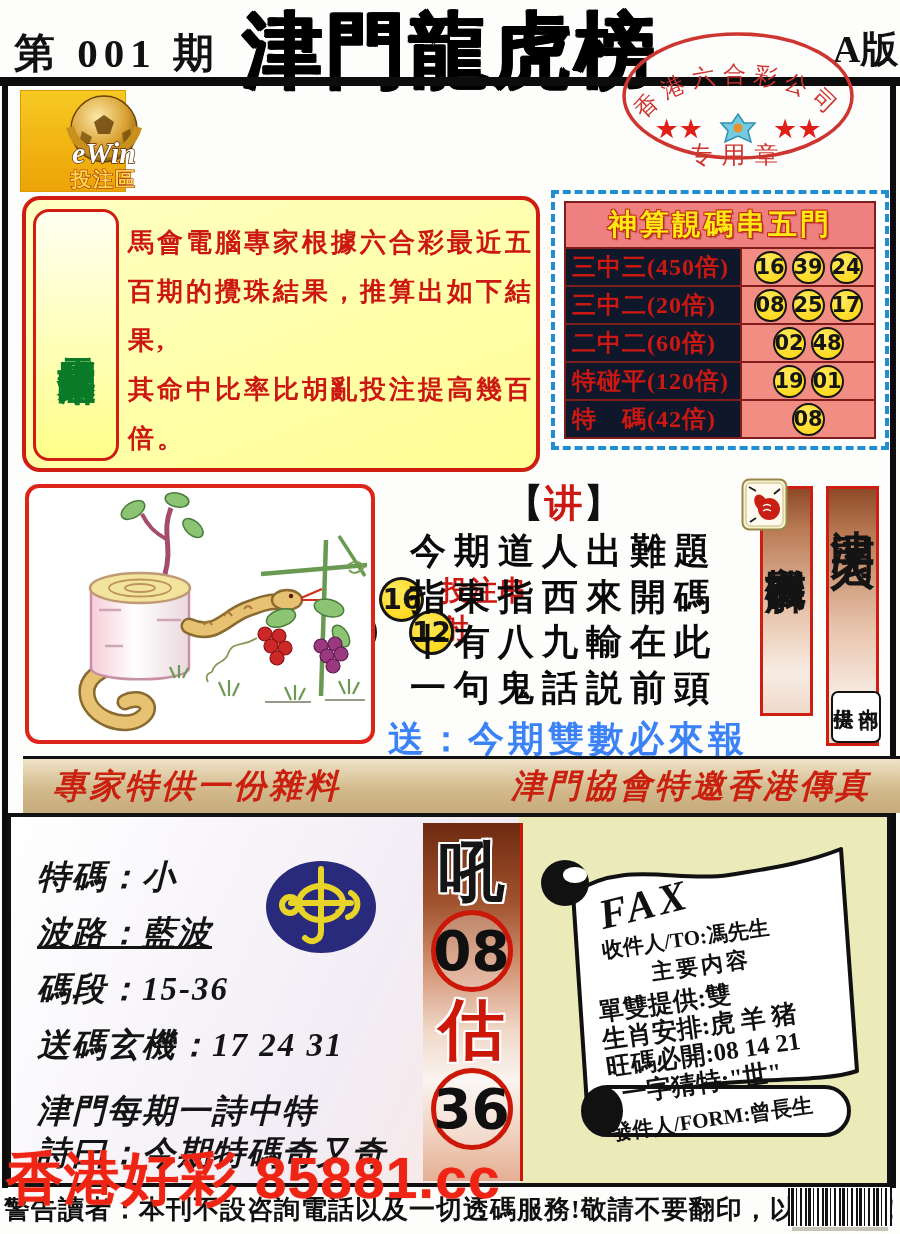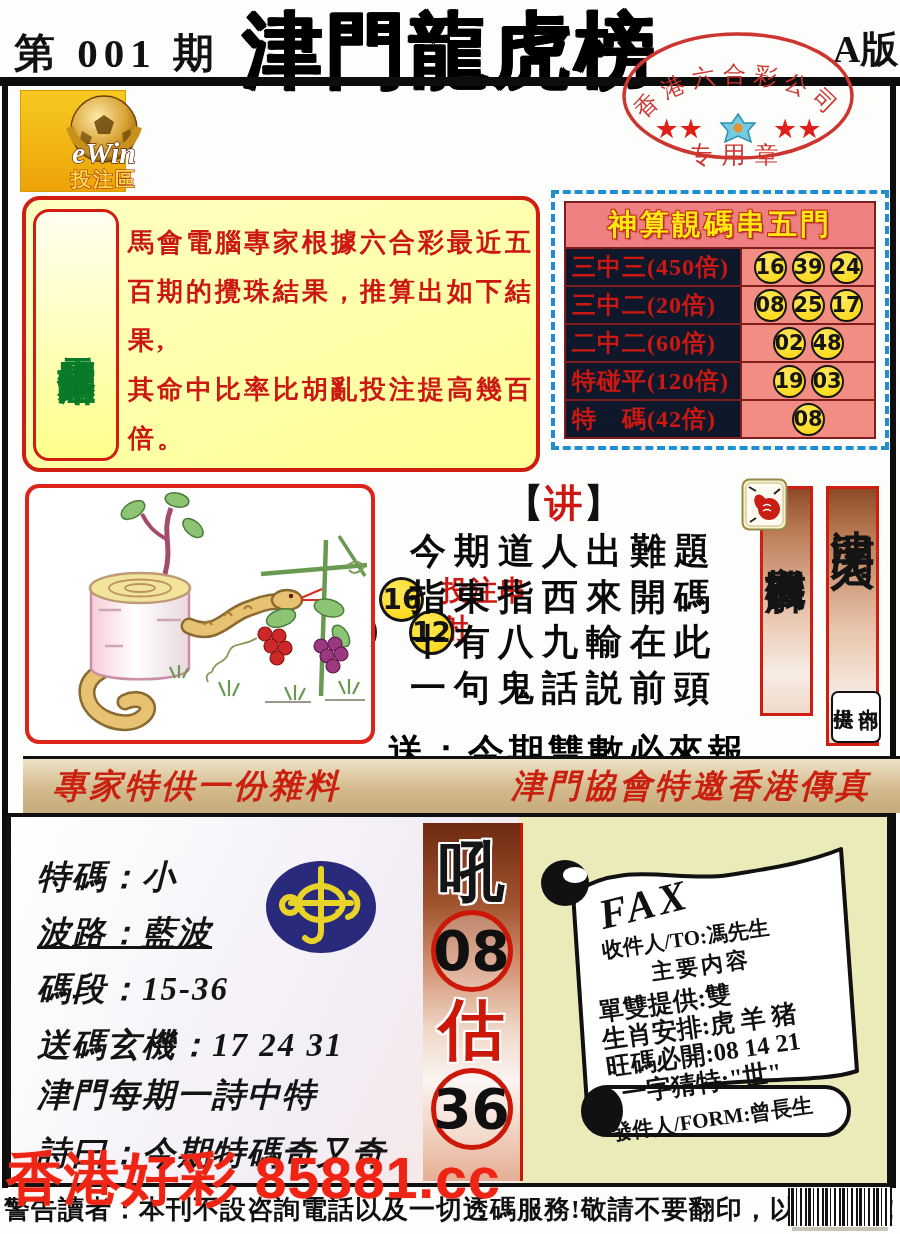--- a/index.html
+++ b/index.html
@@ -53,21 +53,21 @@
       font-family:"DejaVu Sans", sans-serif; }
 
   
   .picture { position:absolute; left:25px; top:484px; width:350px; height:260px; background:#fff; border:4px solid #dd2418; border-radius:14px; overflow:hidden; }
 
   
   .speech { position:absolute; left:388px; top:478px; width:352px; text-align:center; }
   .speech-title { font-size:38px; font-weight:900; color:#111; letter-spacing:1px; }
   .speech-title .red { color:#cc1812; }
   .speech-line { font-size:36px; color:#0a0a0a; letter-spacing:8px; line-height:45.5px; font-weight:600; }
-  .speech-gift { font-size:36px; color:#000000; letter-spacing:4px; margin-top:17px; font-weight:600; white-space:nowrap; }
+  .speech-gift { font-size:36px; color:#3b82f6; letter-spacing:4px; margin-top:4px; font-weight:600; white-space:nowrap; }
 
   
   .strip { position:absolute; width:53px; background:linear-gradient(180deg,#8e4a28 0%,#b97a54 18%,#e8c4ac 55%,#f7ece4 82%,#eedacb 100%);
       border:3px solid #cf1d12; display:flex; justify-content:center; }
   .strip span { writing-mode:vertical-rl; text-orientation:upright; font-weight:900; color:#141414; }
   .strip-mystery { left:760px; top:486px; height:230px; }
   .strip-mystery span { font-size:41px; margin-top:44px; letter-spacing:3px; }
   .strip-oldman { left:826px; top:486px; height:260px; }
   .strip-oldman span { font-size:44px; margin-top:6px; letter-spacing:6px; }
   .mahjong { position:absolute; left:741px; top:478px; width:47px; height:53px; z-index:4; }
@@ -211,21 +211,21 @@
           <span class="ball-sm">02</span>
           <span class="ball-sm">48</span>
         </div>
             </td>
       </tr>
       <tr>
         <td class="plabel">特碰平(120倍)</td>
         <td class="pballs">
               <div class="cell">
           <span class="ball-sm">19</span>
-          <span class="ball-sm">03</span>
+          <span class="ball-sm">01</span>
         </div>
             </td>
       </tr>
       <tr>
         <td class="plabel">特　碼(42倍)</td>
         <td class="pballs">
               <div class="cell">
           <span class="ball-sm">08</span>
         </div>
             </td>
@@ -336,21 +336,21 @@
   </div>
 
   <div class="bottom">
     <div class="bottom-right-bg"></div>
 
     <div class="tips">
       <div class="tip" style="top:38px;">特碼：小</div>
       <div class="tip" style="top:94px;text-decoration:underline;">波路：藍波</div>
       <div class="tip" style="top:150px;">碼段：15-36</div>
       <div class="tip" style="top:206px;">送碼玄機：17 24 31</div>
-      <div class="tip" style="top:256px;">津門每期一詩中特</div>
+      <div class="tip" style="top:272px;">津門每期一詩中特</div>
       <div class="tip" style="top:314px;">詩曰：今期特碼奇又奇</div>
     </div>
 
     <svg class="emblem" viewBox="0 0 116 100">
       <ellipse cx="58" cy="50" rx="55" ry="46" fill="#2a2a7c"></ellipse>
       <g stroke="#e8d428" stroke-width="6" fill="none" stroke-linecap="round">
         <ellipse cx="58" cy="46" rx="22" ry="17"></ellipse>
         <path d="M58,12 L58,74 C58,84 48,87 42,81"></path>
         <path d="M28,46 L88,46"></path>
         <circle cx="27" cy="48" r="8"></circle>

